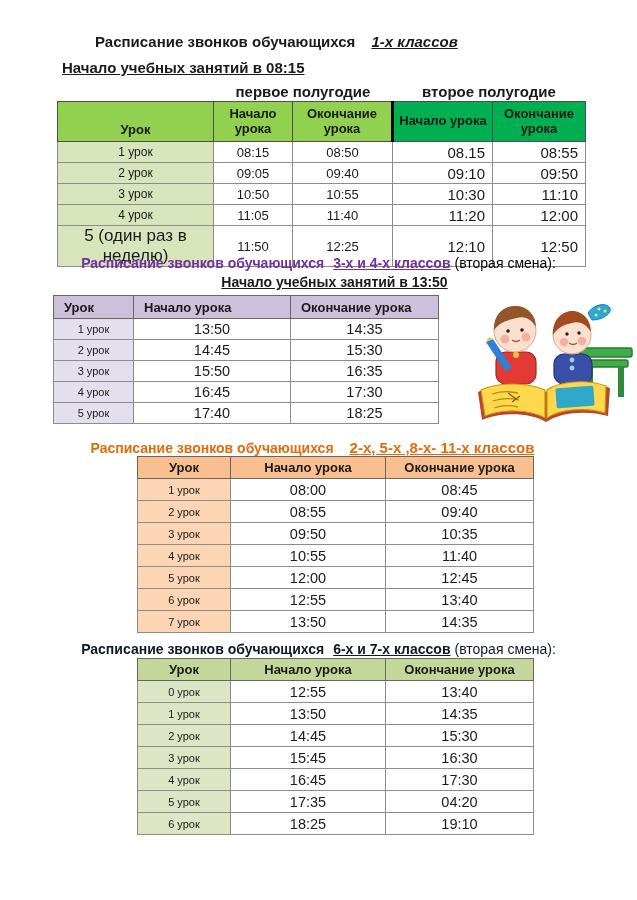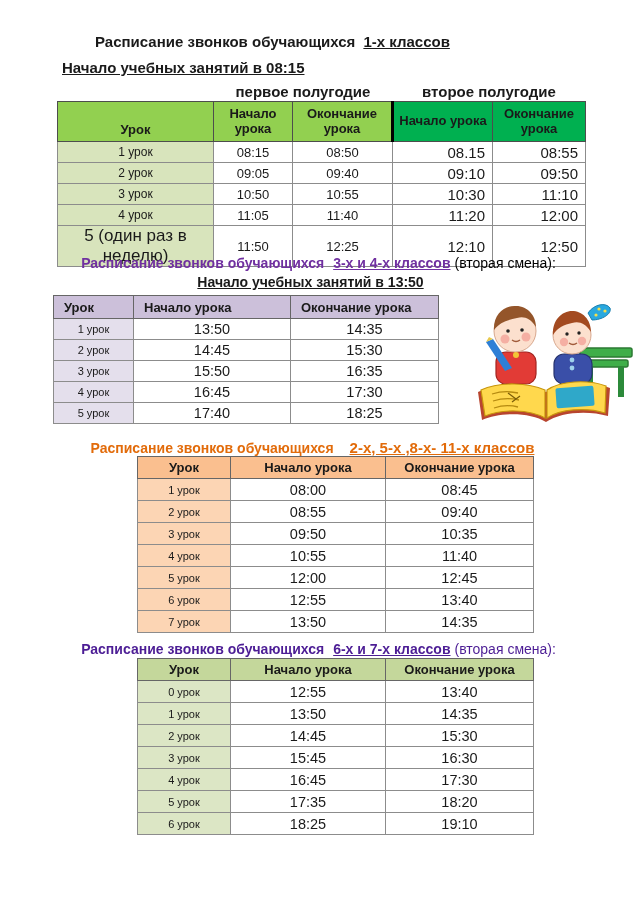--- a/index.html
+++ b/index.html
@@ -4,38 +4,38 @@
 <style>
   html,body{margin:0;padding:0;background:#ffffff;}
   .page{
     position:relative; width:637px; height:900px; background:#fff;
     font-family:"Liberation Sans", sans-serif; color:#1a1a1a; overflow:hidden;
   }
   .abs{position:absolute;}
 
   
   .title1{top:33px;left:95px;font-size:15px;font-weight:bold;white-space:nowrap;}
-  .title1 .classes{text-decoration:underline;margin-left:8px;}
+  .title1 .classes{text-decoration:underline;margin-left:16px;font-style:italic;}
   .subtitle1{top:59px;left:62px;font-size:15px;font-weight:bold;text-decoration:underline;white-space:nowrap;}
   .half-label{top:83px;font-size:15px;font-weight:bold;text-align:center;}
   .half1{left:213px;width:180px;}
   .half2{left:392px;width:194px;}
 
   .sec-title{font-size:14px;white-space:nowrap;text-align:center;}
   .title2{top:255px;left:40px;width:557px;}
   .title2 .prefix,.title2 .classes{color:#7030A0;font-weight:bold;}
   .title2 .classes{text-decoration:underline;margin:0 4px 0 9px;}
   .title2 .suffix{color:#000;}
-  .subtitle2{top:274px;left:32px;width:557px;font-size:14px;font-weight:bold;text-decoration:underline;text-align:center;}
+  .subtitle2{top:274px;left:56px;width:557px;font-size:14px;font-weight:bold;text-decoration:underline;text-align:center;}
 
   .title3{top:439px;left:30px;width:565px;}
   .title3 .prefix,.title3 .classes{color:#E26B0A;font-weight:bold;}
   .title3 .classes{text-decoration:underline;font-size:15px;margin-left:16px;}
 
-  .title4{top:641px;left:30px;width:577px;color:#4c1d95;}
+  .title4{top:641px;left:30px;width:577px;color:#0f172a;}
   .title4 .prefix,.title4 .classes{font-weight:bold;}
   .title4 .classes{text-decoration:underline;margin:0 4px 0 9px;}
 
   
   table{border-collapse:collapse;table-layout:fixed;}
   td,th{overflow:hidden;padding:0;}
 
   
   .t1{left:57px;top:101px;width:528px;border:1px solid #4d4d4d;}
   .t1 th{font-size:13px;line-height:1.12;font-weight:bold;height:36px;vertical-align:middle;border:1px solid #4d4d4d;}
@@ -337,21 +337,21 @@
           <td class="time">16:30</td>
         </tr>
       <tr>
           <td class="label">4 урок</td>
           <td class="time">16:45</td>
           <td class="time">17:30</td>
         </tr>
       <tr>
           <td class="label">5 урок</td>
           <td class="time">17:35</td>
-          <td class="time">18:20</td>
+          <td class="time">04:20</td>
         </tr>
       <tr>
           <td class="label">6 урок</td>
           <td class="time">18:25</td>
           <td class="time">19:10</td>
         </tr>
     </tbody>
   </table>
 
 </div>

